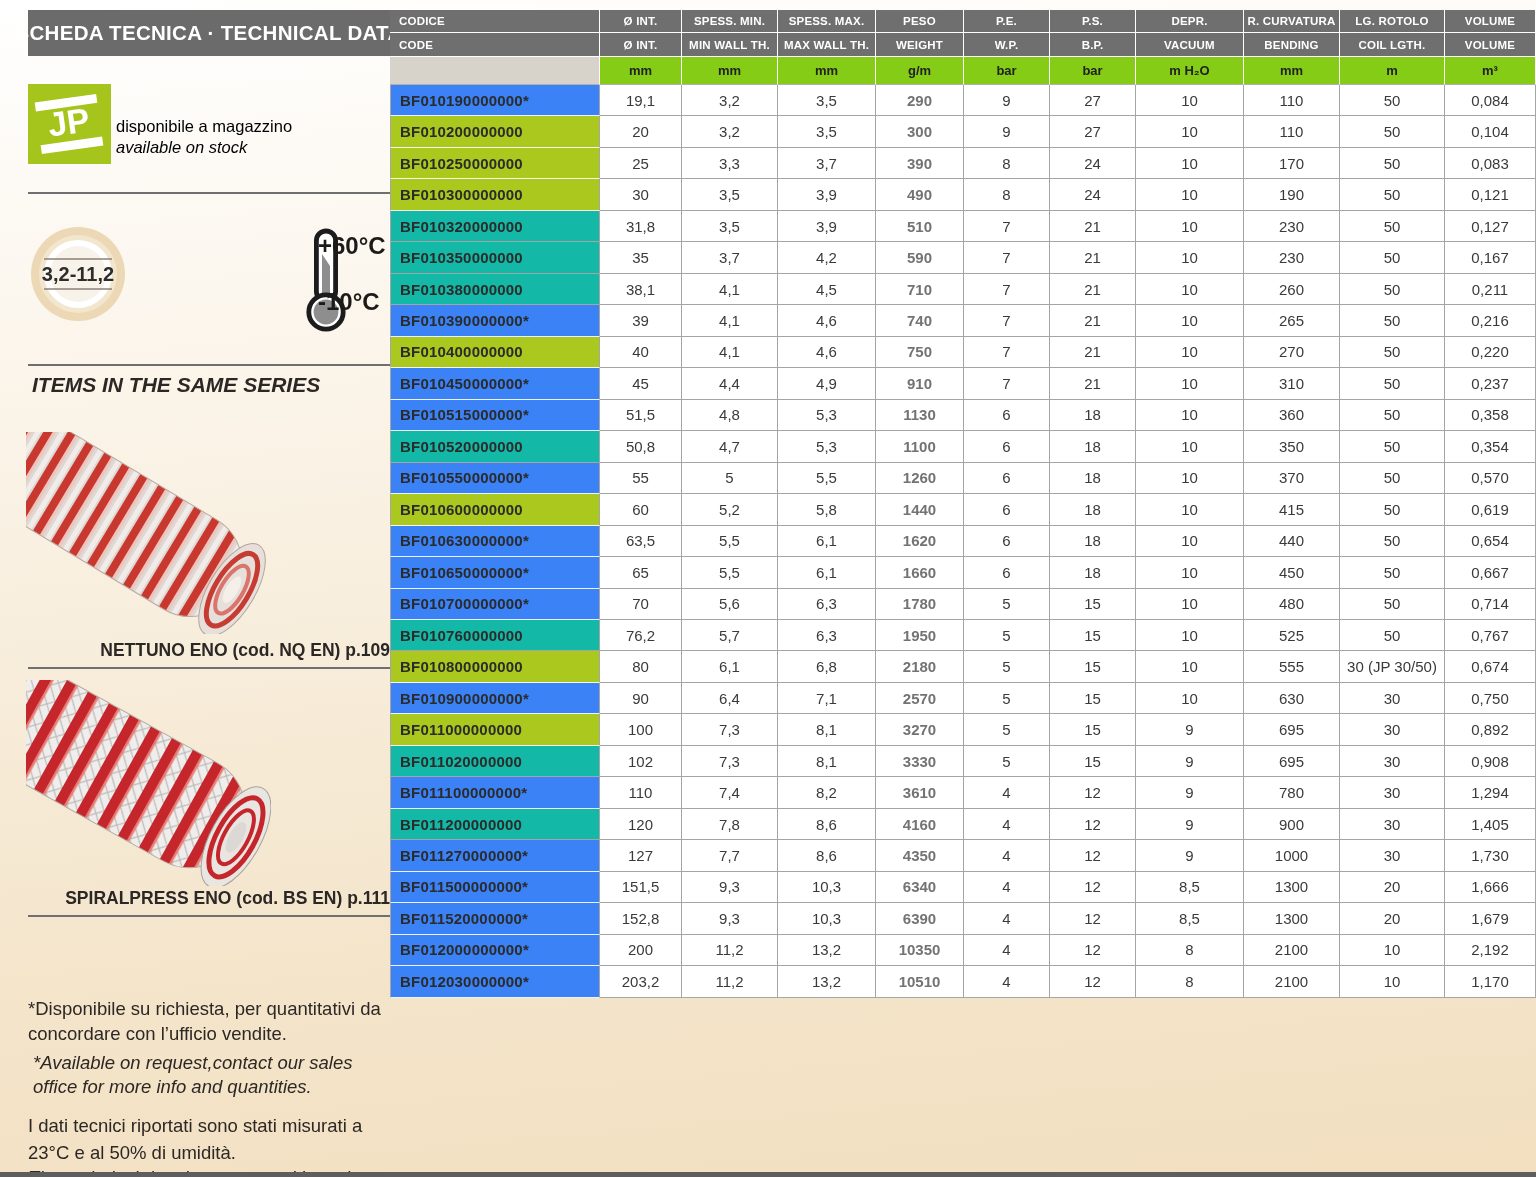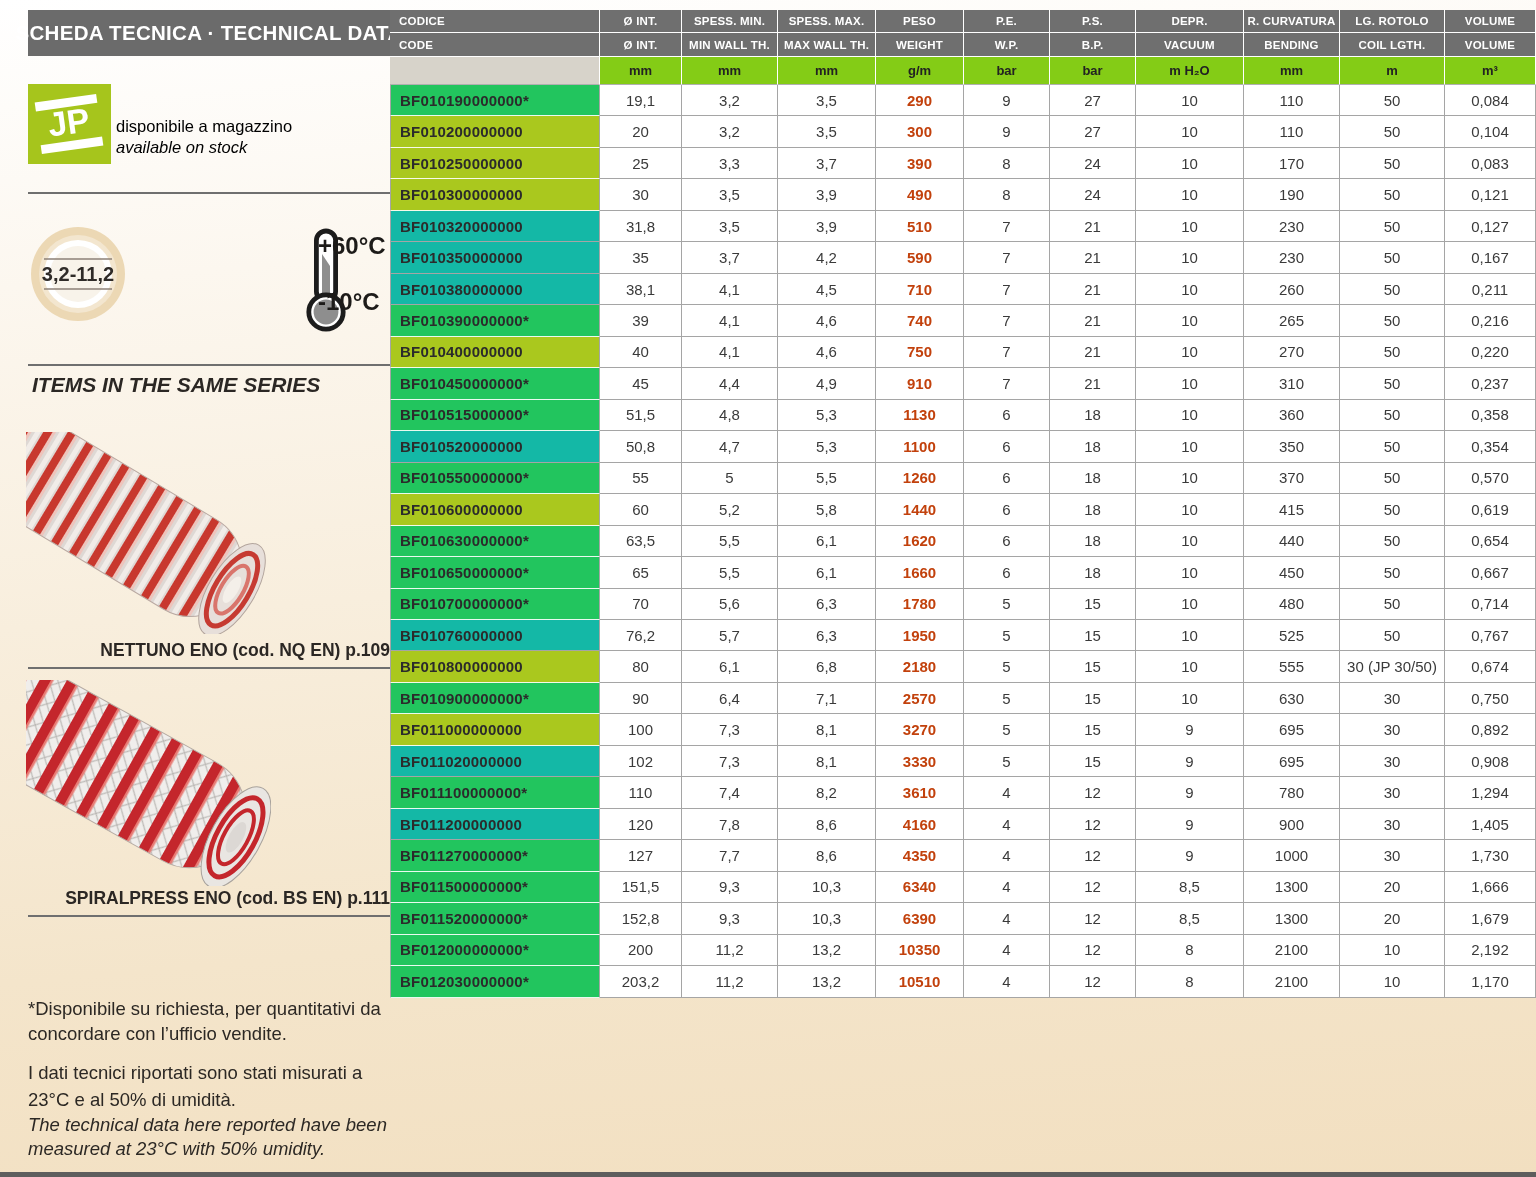--- a/index.html
+++ b/index.html
@@ -41,25 +41,25 @@
     text-align:center;border-right:1px solid #ffffff;border-bottom:1px solid #ffffff;padding:0;white-space:nowrap;overflow:hidden;}
   .data-table th.first{text-align:left;padding-left:9px;}
   .data-table tr.r1 th{height:22px;} .data-table tr.r2 th{height:23px;}
   .data-table td.unit{background:#84cc16;color:#222222;font-size:13px;font-weight:700;text-align:center;
     border-right:1px solid #ffffff;border-bottom:1px solid #b0b0b0;height:27px;padding:0;}
   .data-table td.unit.first{background:#d7d3ca;}
   .data-table tbody td{background:#ffffff;font-size:15px;color:#3a3a3a;text-align:center;
     border-right:1px solid #a5a5a5;border-bottom:1px solid #a5a5a5;padding:0;overflow:hidden;white-space:nowrap;}
   .data-table tbody td.code{text-align:left;padding-left:9px;font-weight:700;font-size:15px;color:#2b2b2b;
     border-left:1px solid #a5a5a5;letter-spacing:.2px;}
-  .data-table tbody td.code.tan{background:#22c55e;border-bottom:1px solid rgba(255,255,255,.9);margin-top:32px;}
+  .data-table tbody td.code.tan{background:#3b82f6;border-bottom:1px solid rgba(255,255,255,.9);margin-top:32px;}
   .data-table tbody td.code.green{background:#aac81e;border-bottom:1px solid rgba(255,255,255,.9);}
   .data-table tbody td.code.white{background:#14b8a6;}
   .data-table tbody tr:last-child td{border-bottom:1px solid #a5a5a5;}
-  .data-table tbody td.peso{font-weight:700;color:#c2410c;}
+  .data-table tbody td.peso{font-weight:700;color:#737373;}
 </style>
 </head>
 <body>
 
 <div class="sidebar">
 
   <div class="title-bar">SCHEDA TECNICA · TECHNICAL DATA</div>
 
   <svg class="jp-logo" width="83" height="80" viewBox="0 0 83 80">
     <rect x="0" y="0" width="83" height="80" fill="#a6c51c"></rect>
@@ -138,20 +138,21 @@
       <ellipse cx="224" cy="103" rx="12" ry="30" fill="none" stroke="#c4262c" stroke-width="4"></ellipse>
       <ellipse cx="224" cy="103" rx="7" ry="17" fill="#dcd8d4"></ellipse>
     </g>
   </svg>
   <div class="hose-caption cap2">SPIRALPRESS ENO (cod. BS EN) p.111</div>
 
   <div class="divider" style="top:915px"></div>
 
   <div class="footnotes">
     <p class="fn-req-it">*Disponibile su richiesta, per quantitativi da concordare con l’ufficio vendite.</p>
+    <p class="fn-req-en">*Available on request,contact our sales office for more info and quantities.</p>
     <p class="fn-meas-it">I dati tecnici riportati sono stati misurati a 23°C e al 50% di umidità.</p>
     <p class="fn-meas-en">The technical data here reported have been measured at 23°C with 50% umidity.</p>
   </div>
 </div>
 
 <table class="data-table">
   <colgroup>
     <col style="width:210px">
       <col style="width:82px">
       <col style="width:96px">

